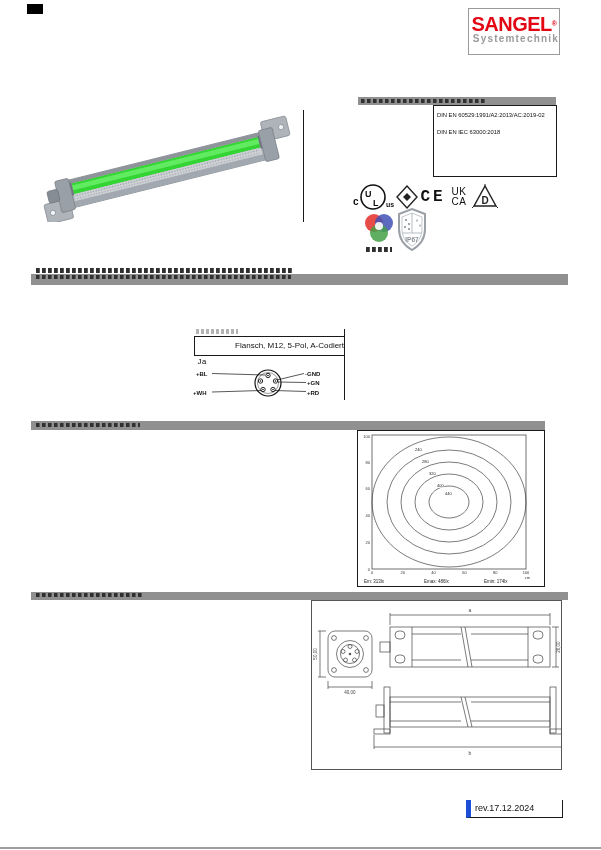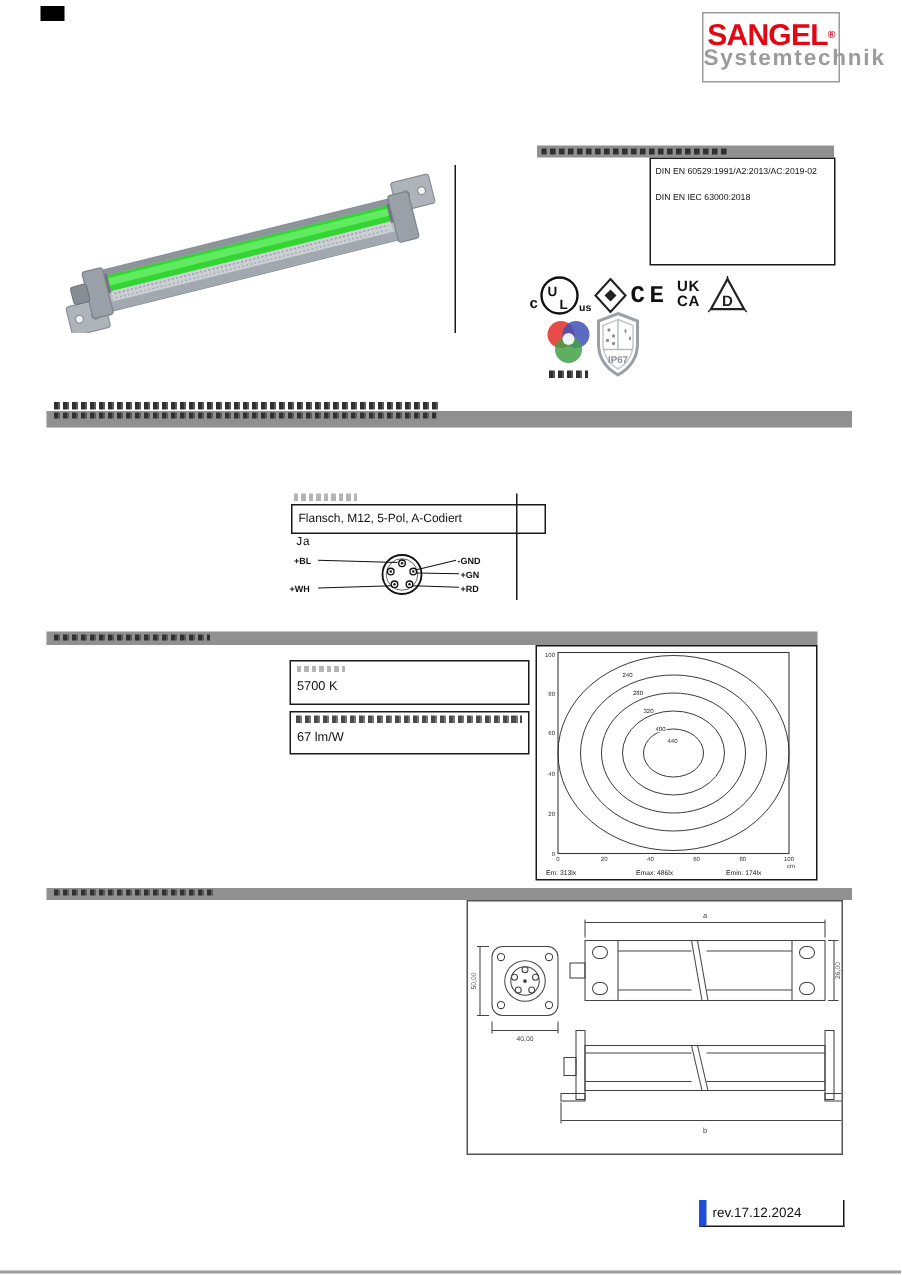--- a/index.html
+++ b/index.html
@@ -11,30 +11,30 @@
   
   .redact{background:repeating-linear-gradient(90deg,#303030 0 3px,#5a5a5a 3px 4px,transparent 4px 6px);}
   .redact-light{background:repeating-linear-gradient(90deg,#b4b4b4 0 3px,transparent 3px 5px);}
   .redact-mid{background:repeating-linear-gradient(90deg,#4a4a4a 0 3px,#777 3px 4px,transparent 4px 6px);}
   
   .graybar{background:#909090;}
   
   .logo-box{left:468px;top:8px;width:90px;height:45px;border:1px solid #9a9a9a;background:#fff;text-align:center;}
   .logo-main{margin-top:5px;font-size:20px;font-weight:bold;color:#e30613;letter-spacing:-0.5px;line-height:20px;}
   .logo-reg{font-size:7px;vertical-align:top;color:#e30613;}
-  .logo-sub{font-size:15px;font-weight:bold;color:#9b9b9b;letter-spacing:1.2px;line-height:10px;text-align:right;}
+  .logo-sub{font-size:10px;font-weight:bold;color:#9b9b9b;letter-spacing:1.2px;line-height:10px;text-align:right;}
   
   .bbox{border:1px solid #1a1a1a;background:#fff;box-sizing:border-box;}
   .std-line{font-size:5.8px;line-height:7px;color:#111;white-space:nowrap;}
   .val-text{font-size:8.5px;color:#111;}
   .small-text{font-size:8px;color:#111;}
   .vline{background:#1a1a1a;width:1px;}
   .cert{display:flex;align-items:center;justify-content:center;}
   .ce-text{font-size:16px;font-weight:600;letter-spacing:3px;color:#111;}
-  .ukca{font-size:10px;font-weight:bold;line-height:10px;color:#111;text-align:center;letter-spacing:0.5px;}
+  .ukca{font-size:10px;font-weight:normal;line-height:10px;color:#111;text-align:center;letter-spacing:0.5px;}
   .footer-box{left:466px;top:800px;width:91px;height:17px;border-left:5px solid #1d4ed8;border-right:1px solid #1a1a1a;border-bottom:1px solid #1a1a1a;background:#fff;}
   .footer-text{font-size:9px;line-height:16px;padding-left:4px;color:#111;}
   .bottom-rule{left:0;top:847px;width:601px;height:2px;background:#9e9e9e;}
   .black-mark{left:27px;top:4px;width:16px;height:10px;background:#000;}
   svg text{font-family:"Liberation Sans", sans-serif;}
 </style>
 </head>
 <body>
 
 <div id="page">
@@ -147,21 +147,21 @@
       <text x="15" y="35" font-size="6.5" font-weight="bold" fill="#8a9096" text-anchor="middle">IP67</text>
     </svg>
   </div>
 
   <div class="abs redact" style="left:36px;top:268px;width:258px;height:5px;"></div>
   <div class="abs graybar" style="left:31px;top:274px;width:537px;height:11px;">
     <div class="abs redact" style="left:5px;top:1px;width:255px;height:4px;"></div>
   </div>
 
   <div class="abs redact-light" style="left:196px;top:329px;width:42px;height:5px;"></div>
-  <div class="abs bbox" style="left:194px;top:336px;width:170px;height:20px;">
+  <div class="abs bbox" style="left:194px;top:336px;width:151px;height:20px;text-align:right;">
     <div class="small-text" style="padding:4px 0 0 4px;">Flansch, M12, 5-Pol, A-Codiert</div>
   </div>
   <div class="abs small-text" style="left:197px;top:357px;font-family:Liberation Mono, monospace;">Ja</div>
   <div class="abs" style="left:192px;top:366px;width:154px;height:34px;">
     <svg width="154" height="34" viewBox="0 0 154 34">
       <circle cx="76" cy="17" r="13" fill="none" stroke="#111" stroke-width="1.2"></circle>
       <circle cx="76" cy="17" r="10.5" fill="none" stroke="#555" stroke-width="0.6"></circle>
       <circle cx="76" cy="9.5" r="2.2" fill="none" stroke="#111" stroke-width="0.9"></circle>
         <circle cx="76" cy="9.5" r="0.8" fill="#111"></circle>
       <circle cx="68.5" cy="15" r="2.2" fill="none" stroke="#111" stroke-width="0.9"></circle>
@@ -183,29 +183,21 @@
       <text x="115" y="19" font-size="6" font-weight="bold" fill="#111">+GN</text>
       <text x="115" y="28.5" font-size="6" font-weight="bold" fill="#111">+RD</text>
     </svg>
   </div>
   <div class="abs vline" style="left:344px;top:329px;height:71px;"></div>
 
   <div class="abs graybar" style="left:31px;top:421px;width:514px;height:9px;">
     <div class="abs redact" style="left:5px;top:2px;width:104px;height:4px;"></div>
   </div>
 
-  <div class="abs bbox" style="left:193px;top:440px;width:160px;height:30px;">
-    <div class="abs redact-light" style="left:4px;top:3px;width:32px;height:4px;"></div>
-    <div class="val-text" style="padding:11px 0 0 4px;">5700 K</div>
-  </div>
-
-  <div class="abs bbox" style="left:193px;top:474px;width:160px;height:29px;">
-    <div class="abs redact-mid" style="left:3px;top:2px;width:151px;height:5px;"></div>
-    <div class="val-text" style="padding:11px 0 0 4px;">67 lm/W</div>
-  </div>
+
 
   <div class="abs bbox" style="left:357px;top:430px;width:188px;height:157px;">
     <svg width="186" height="155" viewBox="0 0 186 155">
       <rect x="14" y="4" width="154" height="134" fill="none" stroke="#333" stroke-width="0.7"></rect>
       <ellipse cx="91" cy="71" rx="77" ry="65" fill="none" stroke="#222" stroke-width="0.6"></ellipse>
       <ellipse cx="91" cy="71" rx="62" ry="52" fill="none" stroke="#222" stroke-width="0.6"></ellipse>
       <ellipse cx="91" cy="71" rx="48" ry="40" fill="none" stroke="#222" stroke-width="0.6"></ellipse>
       <ellipse cx="91" cy="71" rx="34" ry="28" fill="none" stroke="#222" stroke-width="0.6"></ellipse>
       <ellipse cx="91" cy="71" rx="20" ry="16" fill="none" stroke="#222" stroke-width="0.6"></ellipse>
       <text x="57" y="20" font-size="4" fill="#222" paint-order="stroke" stroke="#fff" stroke-width="1.5">240</text>

